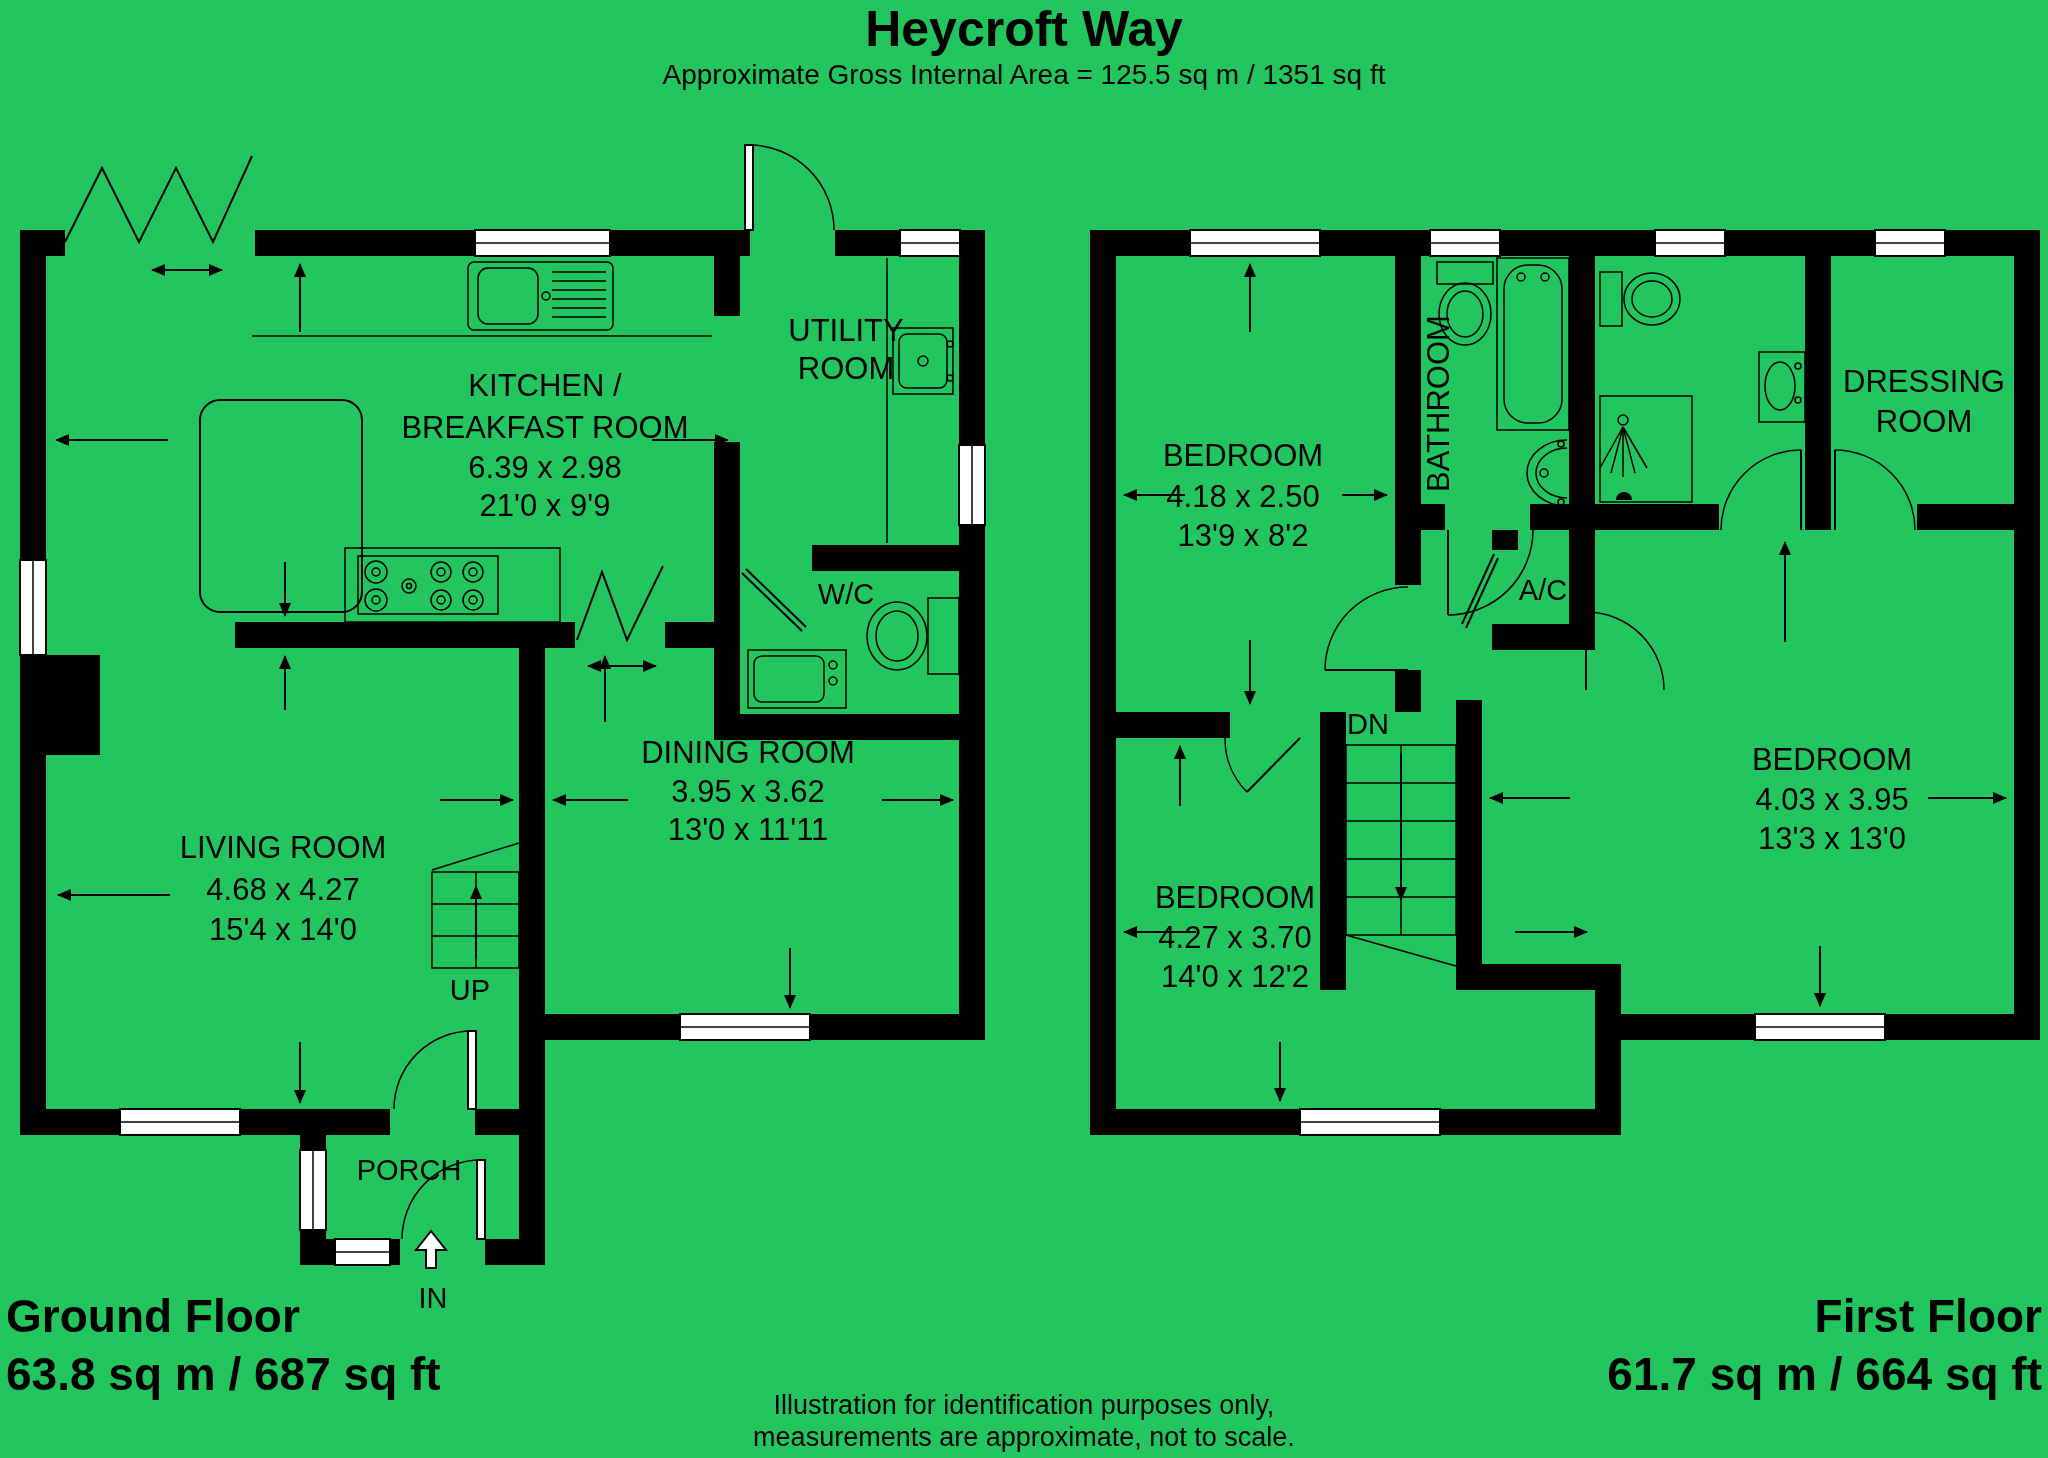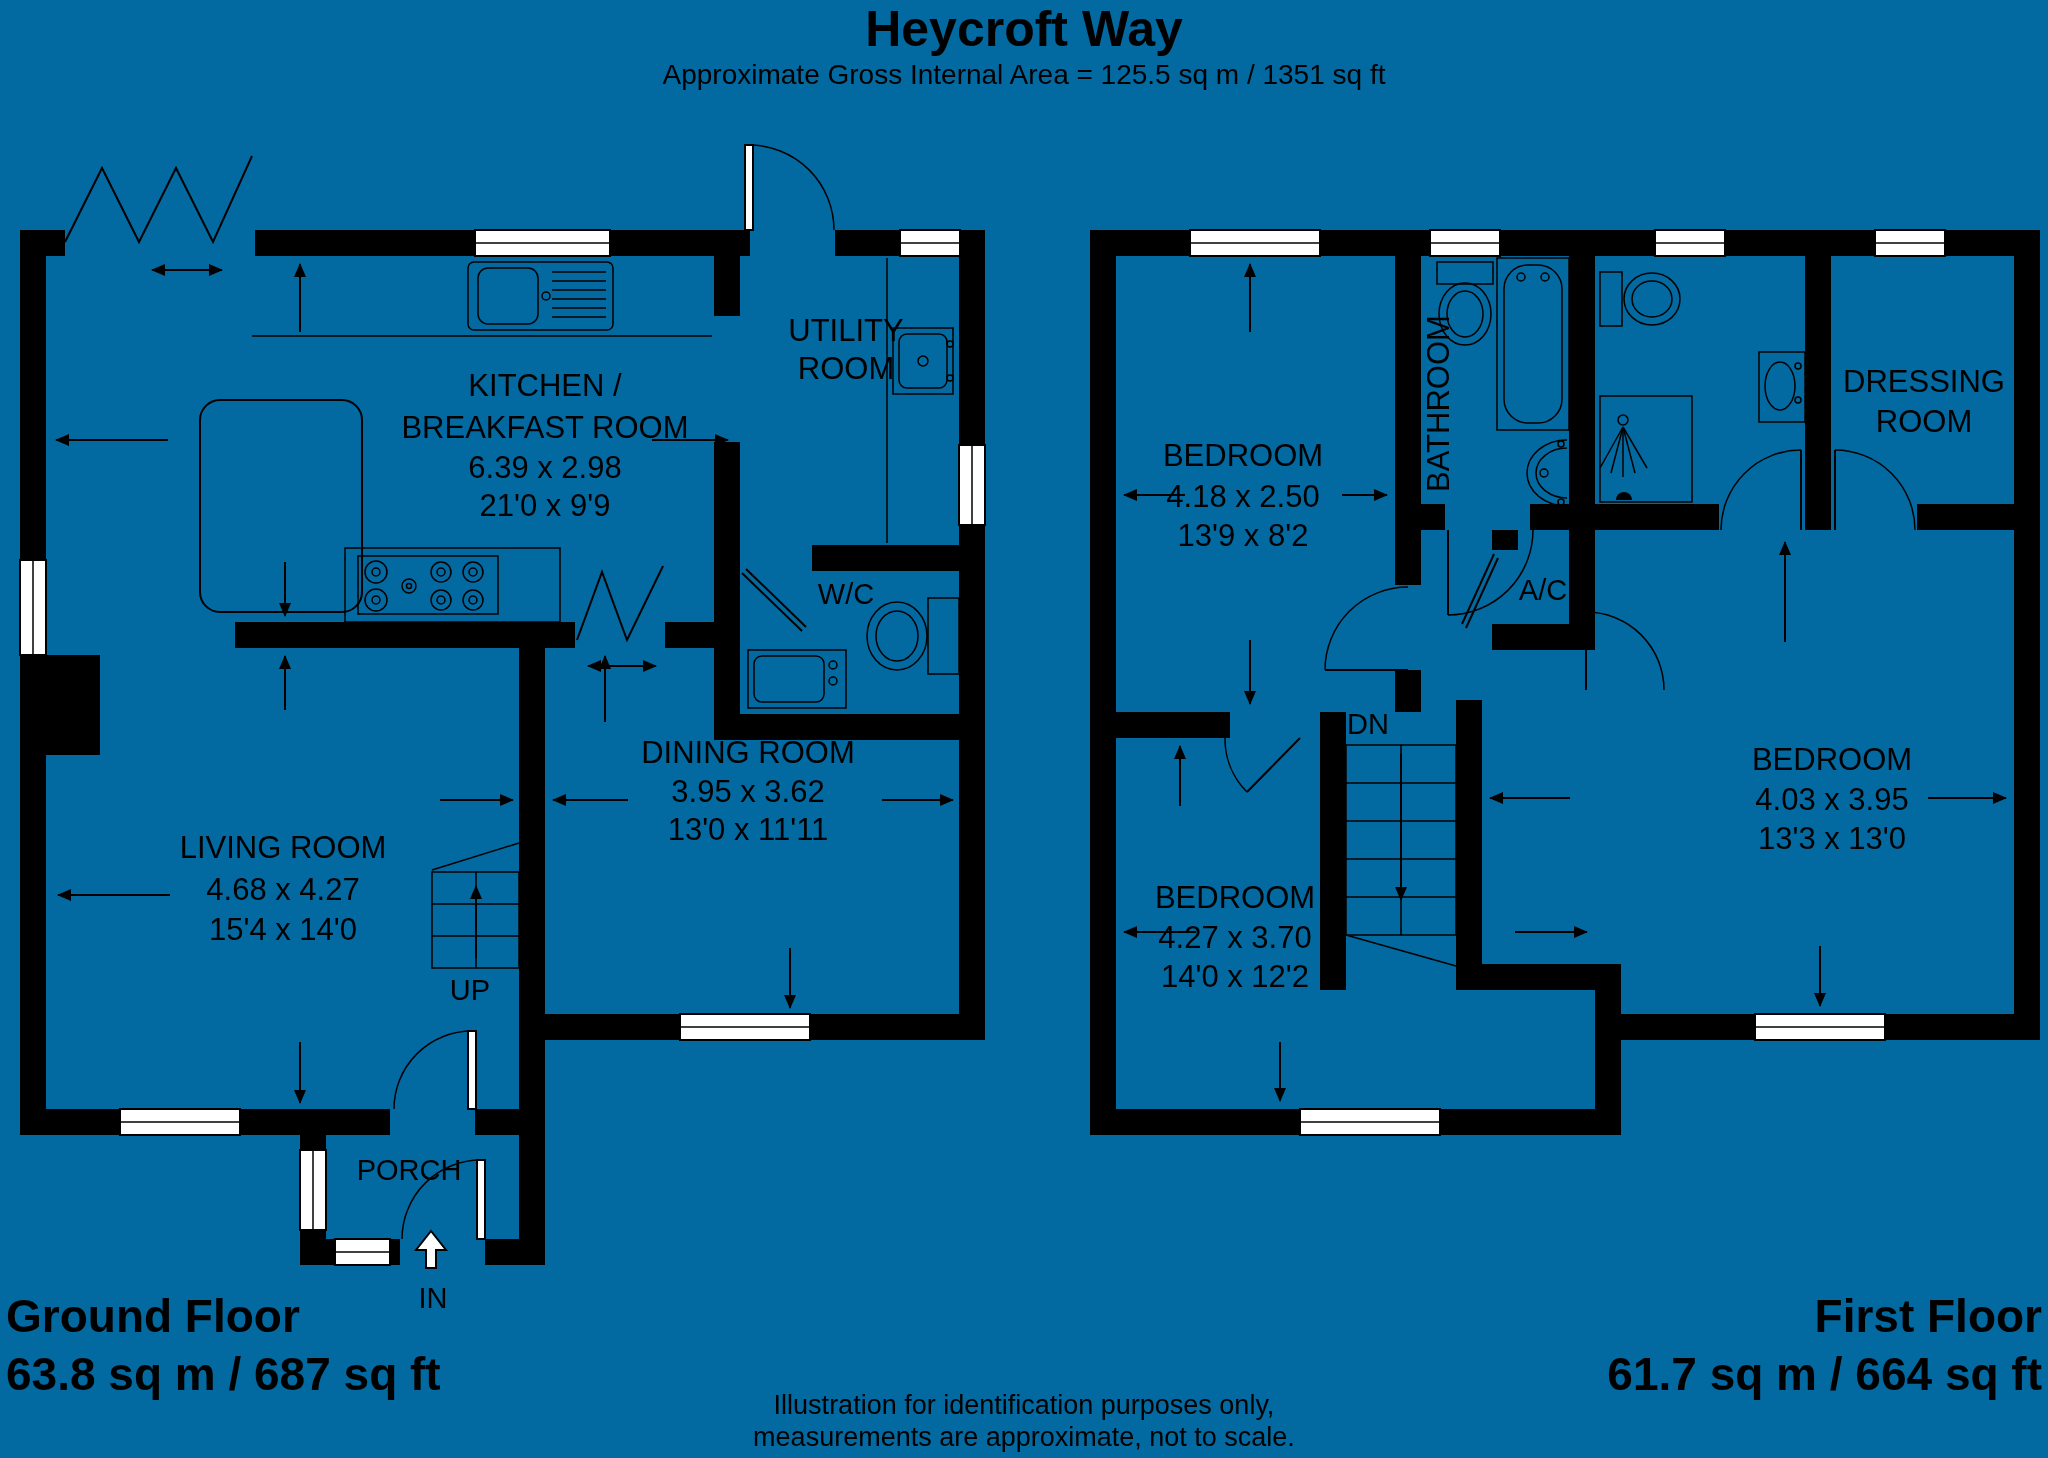--- a/index.html
+++ b/index.html
@@ -1,17 +1,17 @@
 <!DOCTYPE html>
 <html><head>
 <meta charset="utf-8">
 <style>
   html,body{margin:0;padding:0;background:#fff;}
   body{font-family:"Liberation Sans", sans-serif;}
-  .stage{position:relative;width:2048px;height:1458px;background:#0369a1;overflow:hidden;}
+  .stage{position:relative;width:2048px;height:1458px;background:#22c55e;overflow:hidden;}
   svg{display:block}
   .wall{fill:#000;stroke:none}
   .thin{fill:none;stroke:#000;stroke-width:2}
   .thin15{fill:none;stroke:#000;stroke-width:1.5}
   .winrect{fill:#fff;stroke:#000;stroke-width:2}
   .arrowline{stroke:#000;stroke-width:2;fill:none}
   .leaf{stroke:#000;stroke-width:2;fill:#fff}
   .roomtext{font-family:"Liberation Sans",sans-serif;font-size:31px;fill:#000;text-anchor:middle}
   .smalltext{font-family:"Liberation Sans",sans-serif;font-size:29px;fill:#000;text-anchor:middle}
   .titletext{font-family:"Liberation Sans",sans-serif;font-size:50px;font-weight:bold;fill:#000;text-anchor:middle}

